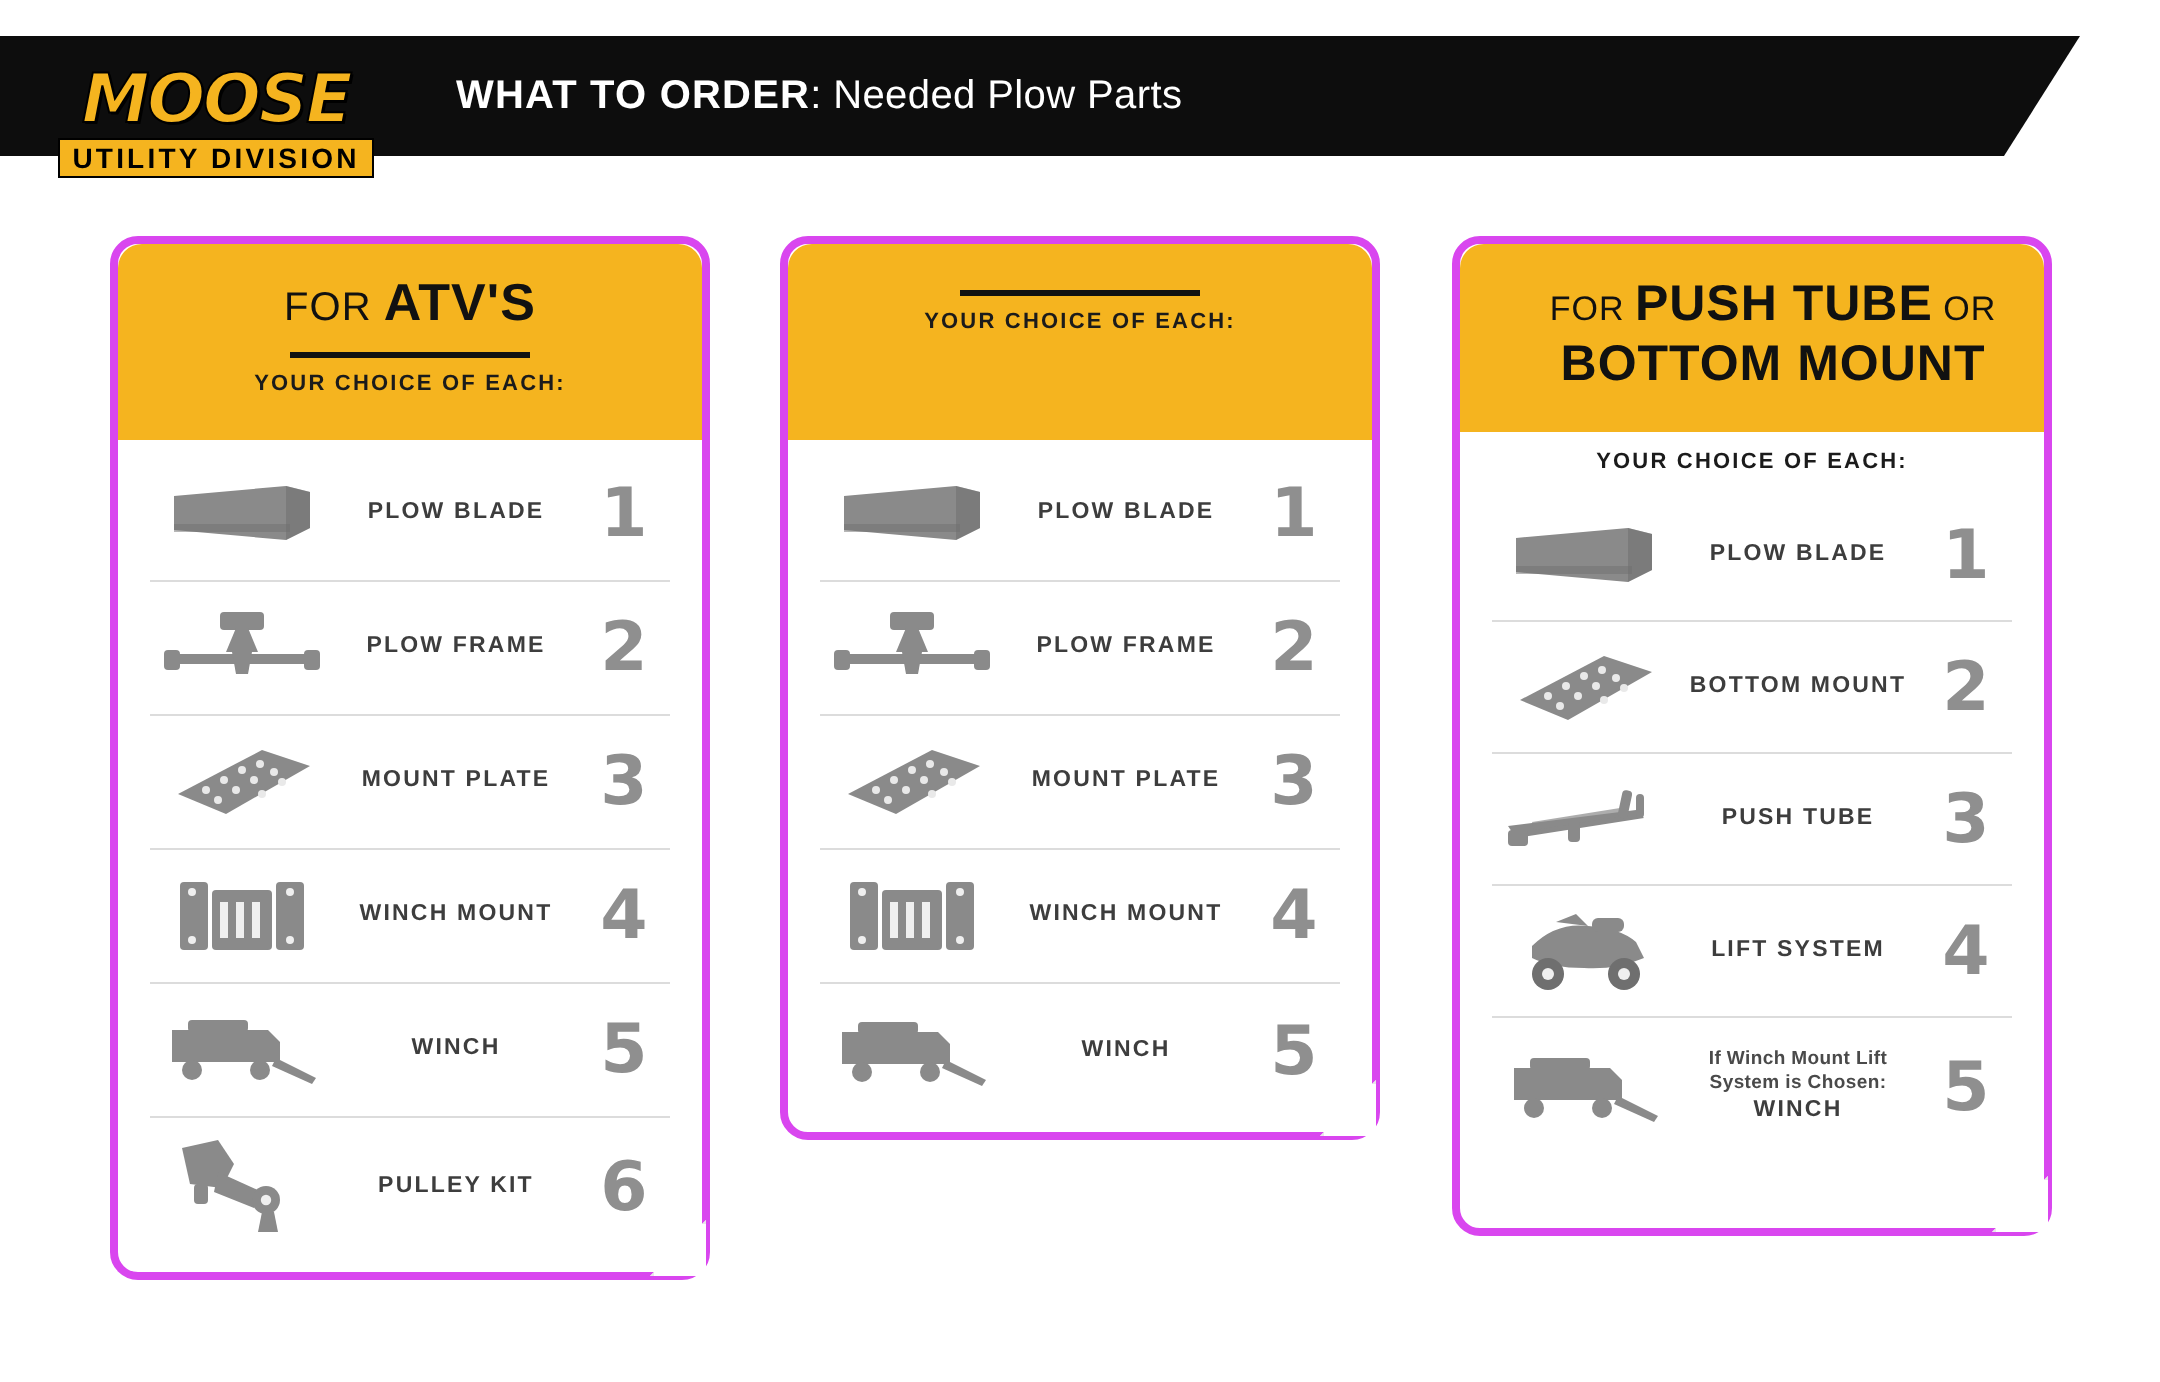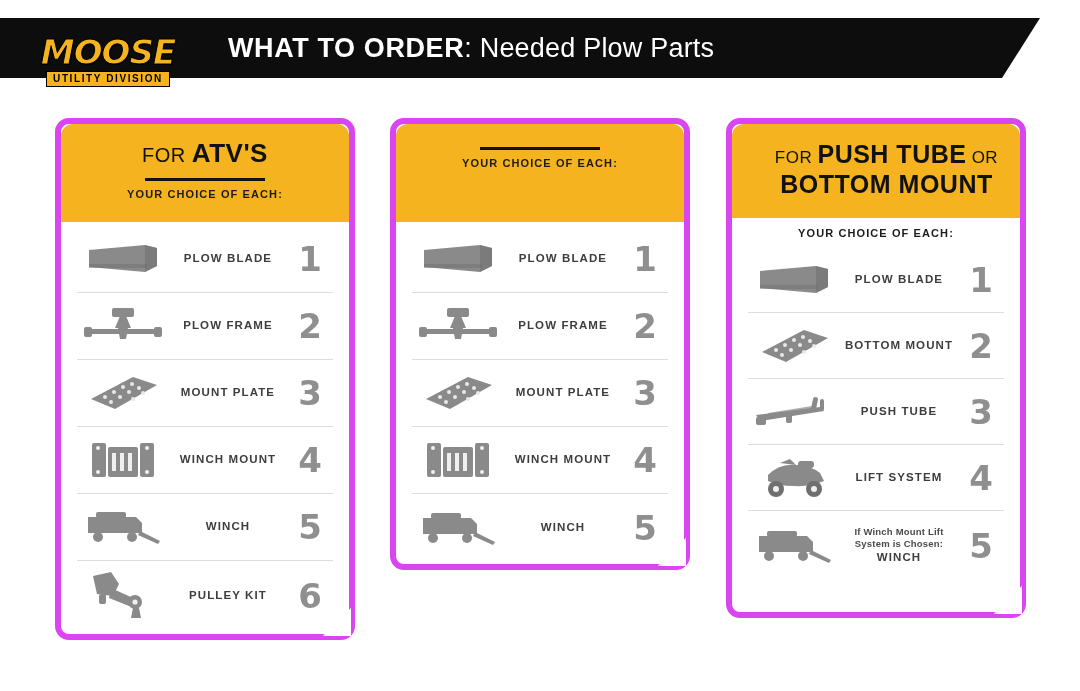--- a/index.html
+++ b/index.html
@@ -49,46 +49,46 @@
     letter-spacing: -1px;
     color: #f5b41f;
     -webkit-text-stroke: 1px #000;
     line-height: 1;
     text-shadow: 1px 1px 0 #000;
   }
   .logo-sub {
     margin-top: 2px;
     background: #f5b41f;
     color: #000;
-    font-size: 10px;
+    font-size: 14px;
     font-weight: bold;
     letter-spacing: 1.6px;
     padding: 1px 6px 1px 6px;
     border: 1px solid #000;
     line-height: 1.15;
   }
   .header-title {
     position: absolute;
     left: 228px;
     top: 32px;
     color: #ffffff;
-    font-size: 27px;
+    font-size: 20px;
     letter-spacing: 0.2px;
     line-height: 32px;
   }
   .header-title b {
     font-weight: bold;
     letter-spacing: 0.6px;
   }
 
   
   .card {
     position: absolute;
     background: #ffffff;
-    border: 6px solid #d946ef;
+    border: 4px solid #d946ef;
     border-radius: 14px;
     box-sizing: border-box;
   }
   .card .notch {
     position: absolute;
     right: -2px;
     bottom: -2px;
     width: 26px;
     height: 26px;
     background: #ffffff;

